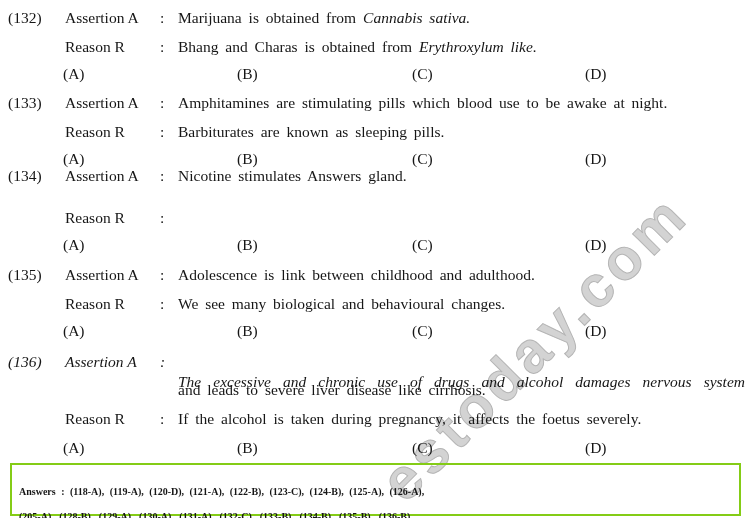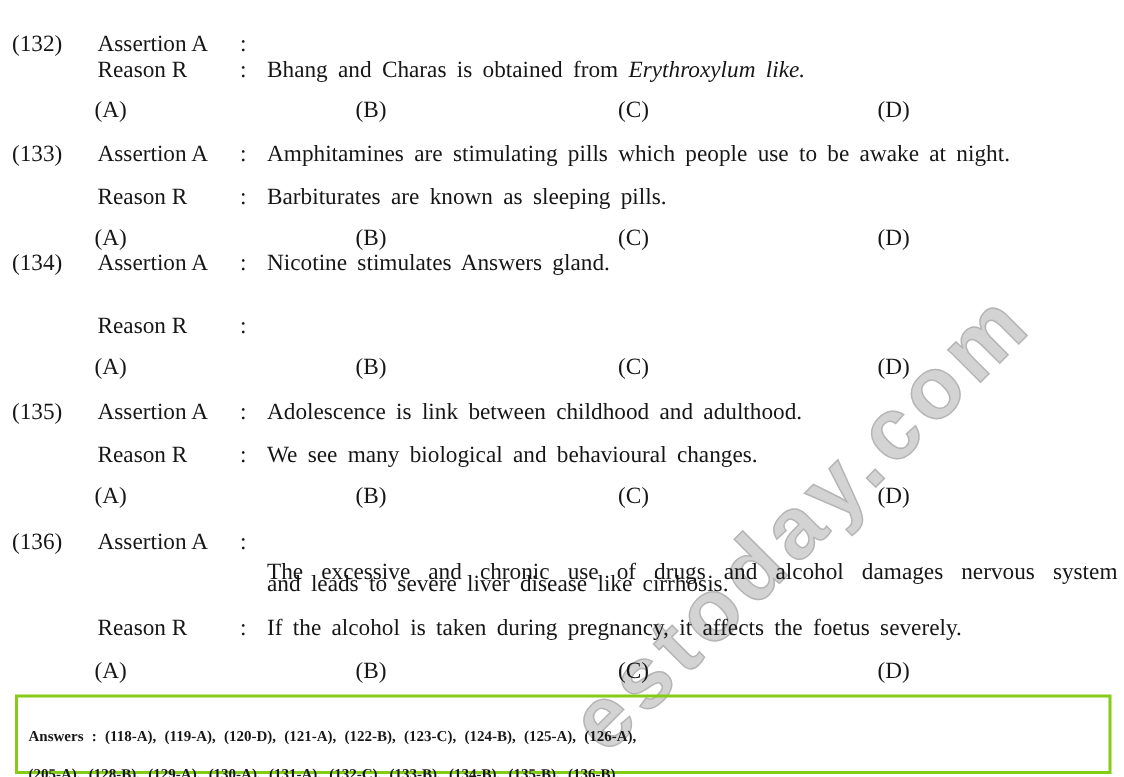--- a/index.html
+++ b/index.html
@@ -64,41 +64,42 @@
 <body>
 
 <div class="page">
   <div class="watermark">estoday.com</div>
   <div class="content" id="content">
 
     <div class="answers-box">
       <div>Answers : (118-A), (119-A), (120-D), (121-A), (122-B), (123-C), (124-B), (125-A), (126-A),</div>
       <div>(205-A), (128-B), (129-A), (130-A), (131-A), (132-C), (133-B), (134-B), (135-B), (136-B)</div>
     </div>
-  <div class="row" style="top: 8px; margin-top: 12px;">
+  <div class="row" style="top: 8px;">
         <span class="qnum">(132)</span>
         <span class="qlabel">Assertion A</span>
         <span class="qcolon">:</span>
+        <span class="qtext"><span class="">Marijuana is obtained from </span><span class="it">Cannabis sativa.</span></span>
       </div>
       <div class="row" style="top: 37px;">
         <span class="qlabel">Reason R</span>
         <span class="qcolon">:</span>
         <span class="qtext"><span class="">Bhang and Charas is obtained from </span><span class="it">Erythroxylum like.</span></span>
       </div>
       <div class="row" style="top: 64px;">
         <span class="opt opt-0">(A)</span>
         <span class="opt opt-1">(B)</span>
         <span class="opt opt-2">(C)</span>
         <span class="opt opt-3">(D)</span>
       </div>
       <div class="row" style="top: 93px; text-decoration: underline;">
         <span class="qnum">(133)</span>
         <span class="qlabel">Assertion A</span>
         <span class="qcolon">:</span>
-        <span class="qtext"><span class="">Amphitamines are stimulating pills which people use to be awake at night.</span></span>
+        <span class="qtext"><span class="">Amphitamines are stimulating pills which blood use to be awake at night.</span></span>
       </div>
       <div class="row" style="top: 122px;">
         <span class="qlabel">Reason R</span>
         <span class="qcolon">:</span>
         <span class="qtext"><span class="">Barbiturates are known as sleeping pills.</span></span>
       </div>
       <div class="row" style="top: 149px;">
         <span class="opt opt-0">(A)</span>
         <span class="opt opt-1">(B)</span>
         <span class="opt opt-2">(C)</span>
@@ -130,21 +131,21 @@
         <span class="qlabel">Reason R</span>
         <span class="qcolon">:</span>
         <span class="qtext"><span class="">We see many biological and behavioural changes.</span></span>
       </div>
       <div class="row" style="top: 321px;">
         <span class="opt opt-0">(A)</span>
         <span class="opt opt-1">(B)</span>
         <span class="opt opt-2">(C)</span>
         <span class="opt opt-3">(D)</span>
       </div>
-      <div class="row" style="top: 352px;">
+      <div class="row" style="top: 352px; font-style: italic;">
         <span class="qnum">(136)</span>
         <span class="qlabel">Assertion A</span>
         <span class="qcolon">:</span>
         <span class="qtext fill"><span class="">The excessive and chronic use of drugs and alcohol damages nervous system</span></span>
       </div>
       <div class="row" style="top: 380px;">
         <span class="qtext"><span class="">and leads to severe liver disease like cirrhosis.</span></span>
       </div>
       <div class="row" style="top: 409px;">
         <span class="qlabel">Reason R</span>

